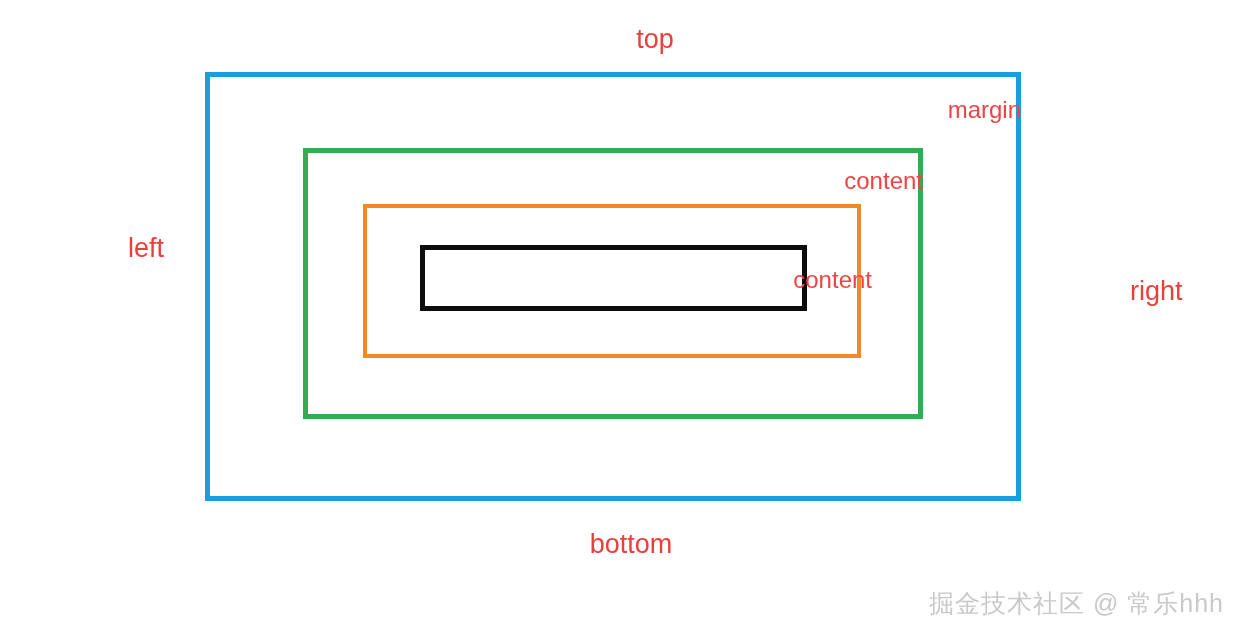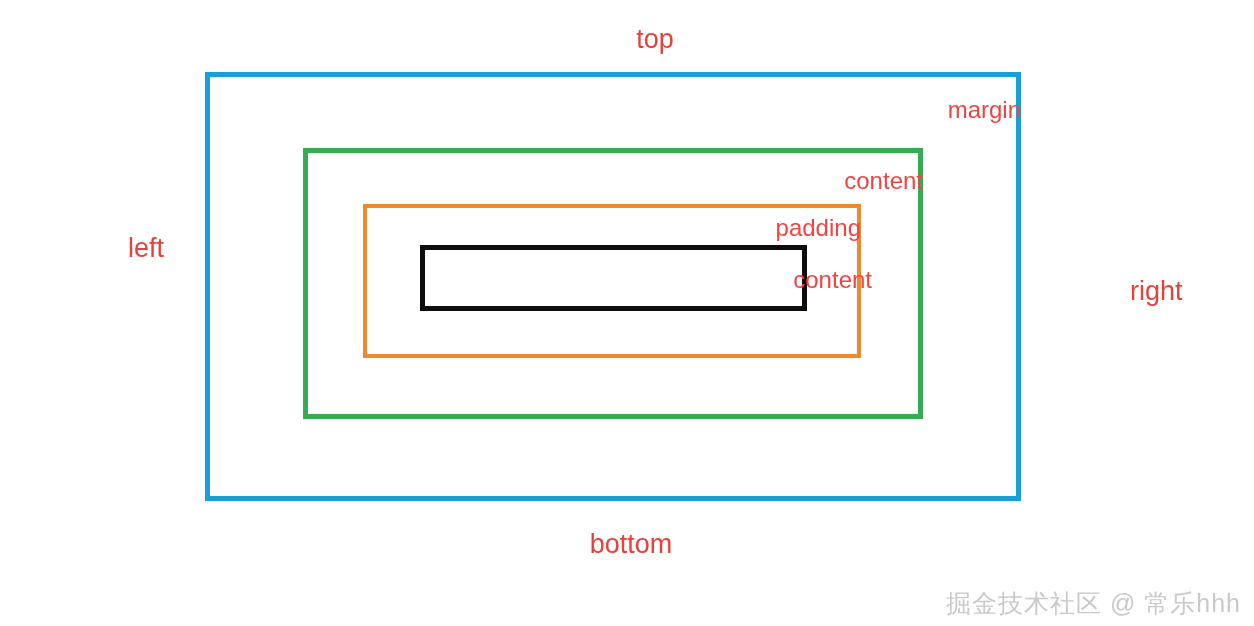--- a/index.html
+++ b/index.html
@@ -82,21 +82,21 @@
     font-family: "Liberation Sans", sans-serif;
   }
   #name-margin  { left: 205px; top: 98px;  width: 816px; }
   #name-border  { left: 303px; top: 169px; width: 620px; }
   #name-padding { left: 363px; top: 216px; width: 498px; }
   #name-content { left: 420px; top: 268px; width: 452px; }
 
   
   #watermark {
     position: absolute;
-    right: 13px;
+    right: 30px;
     bottom: 8px;
     color: #c9c9c9;
     font-size: 25px;
     line-height: 1.2;
     white-space: nowrap;
     letter-spacing: 1px;
     font-family: "Liberation Sans", sans-serif;
   }
 </style>
 </head>
@@ -114,19 +114,18 @@
 
   <div id="box-margin" class="boxmodel-box"></div>
   <div id="box-border" class="boxmodel-box"></div>
   <div id="box-padding" class="boxmodel-box"></div>
   <div id="box-content" class="boxmodel-box"></div>
 
   <div id="name-margin" class="box-name">margin</div>
 
   <div id="name-border" class="box-name">content</div>
 
-  <div id="name-padding" class="box-name">padding</div>
 
   <div id="name-content" class="box-name">content</div>
 
   <div id="watermark">掘金技术社区 @ 常乐hhh</div>
 
 </div>
 
 </body></html>

